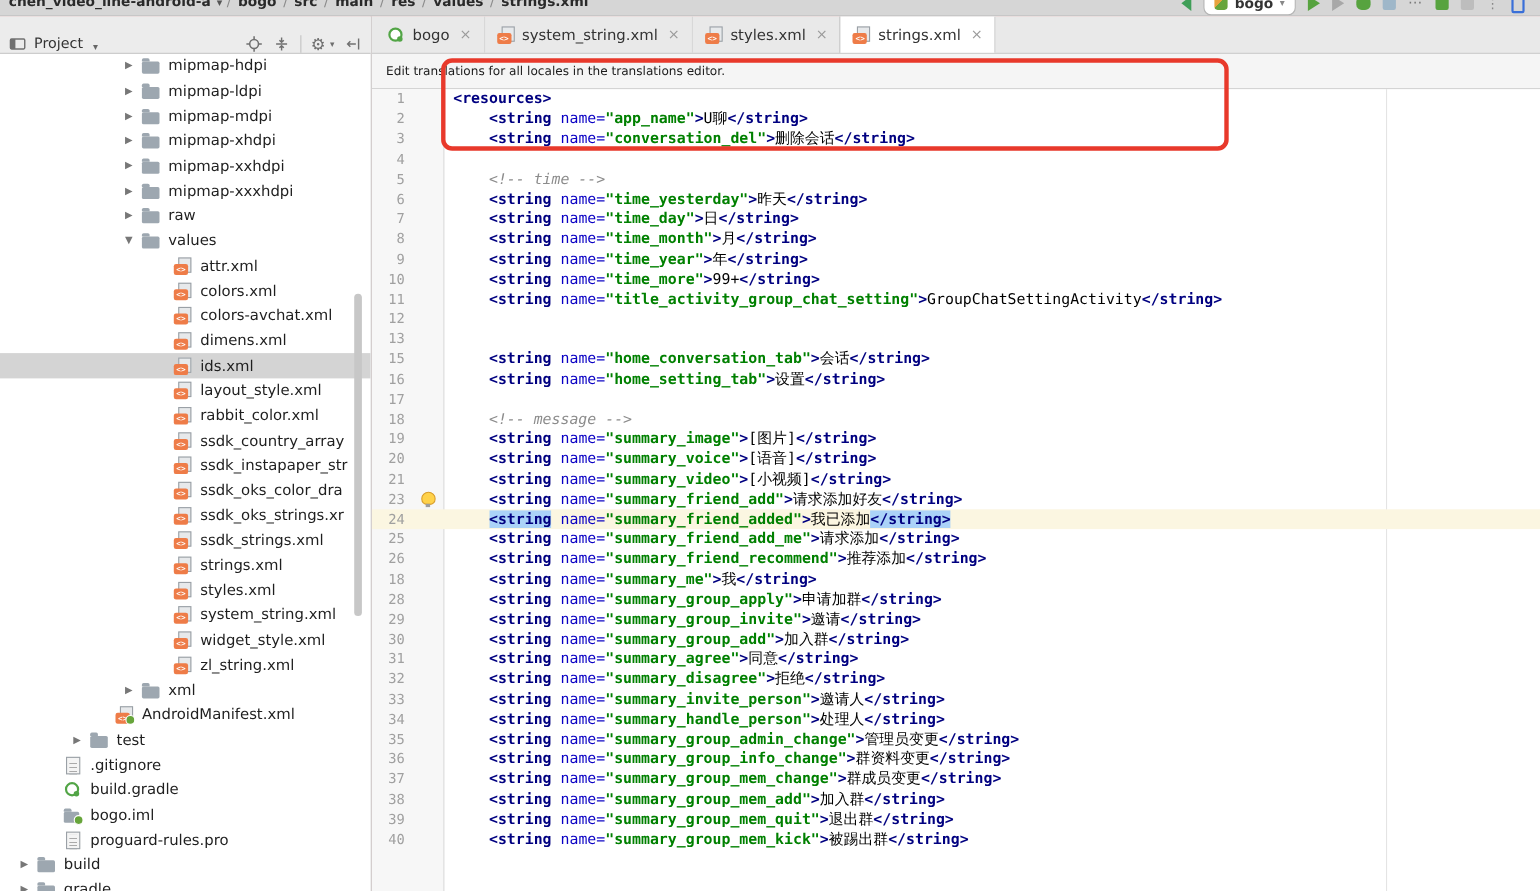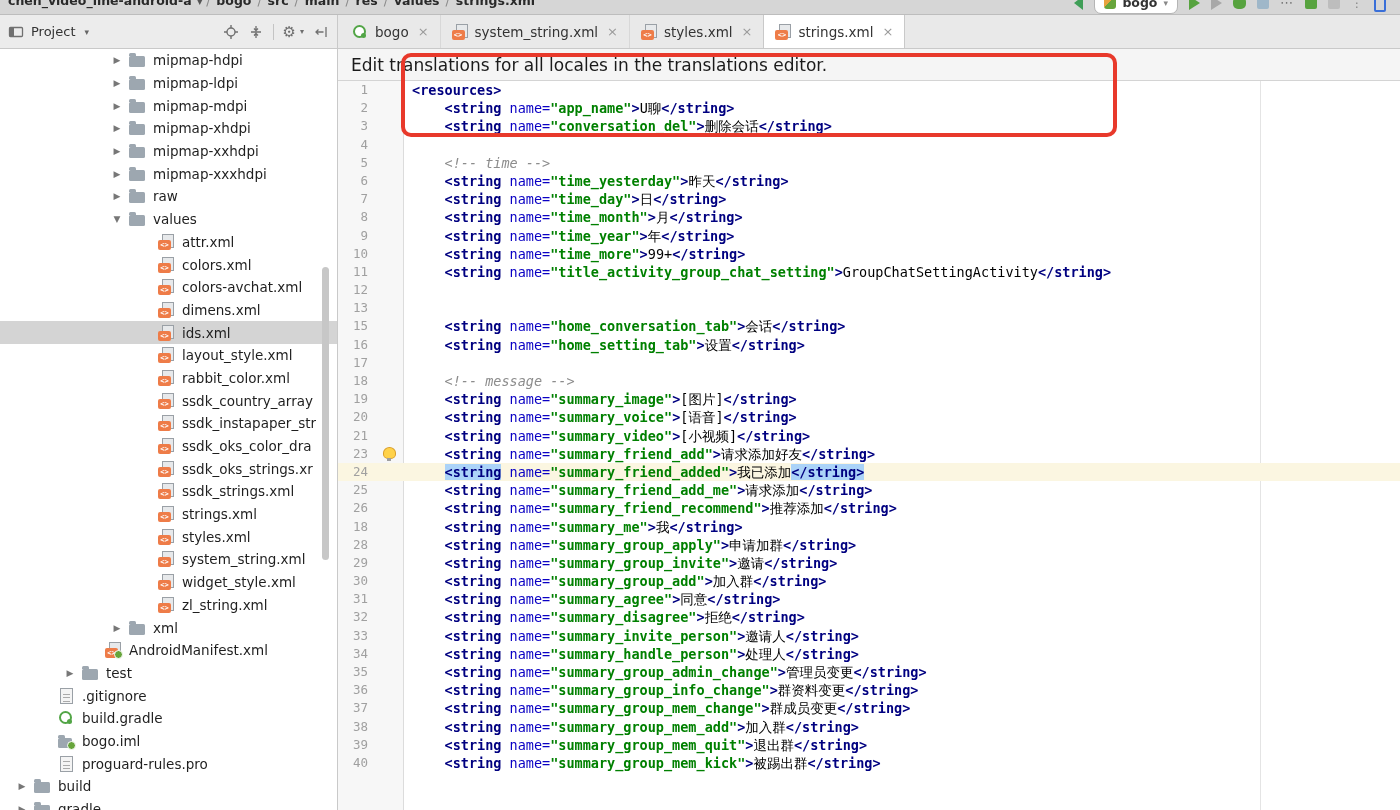--- a/index.html
+++ b/index.html
@@ -25,21 +25,21 @@
   .profiler{width:12px;height:12px;background:#9fb7c9;border-radius:2px;}
   .dots{color:#777;font-size:13px;letter-spacing:1px;}
   .sq{width:12px;height:12px;background:#bdbdbd;border-radius:2px;}
   .sq.g{background:#57a33f;}
   .vdots{color:#888;font-size:12px;}
   .phone{width:8px;height:14px;border:2px solid #3a6fd8;border-radius:2px;}
 
   
   .main-row{display:flex;height:795px;}
   .left-panel{width:337px;flex-shrink:0;background:#fff;border-right:1px solid #c9c9c9;position:relative;}
-  .panel-header{height:33px;background:#ececec;border-bottom:1px solid #c9c9c9;display:flex;align-items:center;
+  .panel-header{height:33px;background:#ececec;border-bottom:1px solid #c9c9c9;display:flex;align-items:flex-end;
     padding:0 8px;gap:7px;font-size:13px;color:#333;}
   .ph-title{margin-right:2px;}
   .ph-caret{color:#666;font-size:9px;}
   .ph-tools{margin-left:auto;display:flex;align-items:center;gap:9px;}
   .ph-tools svg{display:block;}
   .ph-sep{width:1px;height:16px;background:#c4c4c4;}
   .gear-glyph{font-size:15px;color:#6e6e6e;line-height:16px;}
   .gear-caret{font-size:8px;color:#6e6e6e;margin-left:-5px;}
 
   
@@ -65,21 +65,21 @@
     background-image:repeating-linear-gradient(to bottom,transparent 0 2.5px,#aaa 2.5px 3.5px);background-size:7px 100%;background-repeat:no-repeat;background-position:2px 2px;}
 
   
   .editor-col{flex:1;display:flex;flex-direction:column;min-width:0;background:#fff;}
   .tab-bar{height:33px;background:#e9e9e9;border-bottom:1px solid #c9c9c9;display:flex;align-items:stretch;padding-left:3px;flex-shrink:0;}
   .tab{display:flex;align-items:center;gap:6px;padding:0 11px;font-size:13.5px;color:#333;border-right:1px solid #d8d8d8;}
   .tab .ic{margin-right:0;}
   .tab.active{background:#fff;border-right:1px solid #c9c9c9;box-shadow:-1px 0 0 #c9c9c9;}
   .tab-close{color:#9a9a9a;font-size:13px;margin-left:3px;}
   .banner{height:31px;background:#f5f5f5;border-bottom:1px solid #d4d4d4;display:flex;align-items:center;
-    padding-left:13px;font-size:17px;color:#1b1b1b;flex-shrink:0;}
+    padding-left:13px;font-size:11px;color:#1b1b1b;flex-shrink:0;}
   .code-area{position:relative;flex:1;overflow:hidden;font-family:"DejaVu Sans Mono","Liberation Mono",monospace;font-size:13.5px;}
   .gutter-bg{position:absolute;left:0;top:0;bottom:0;width:65px;background:#f7f7f7;border-right:1px solid #dcdcdc;}
   .margin-guide{position:absolute;left:922px;top:0;bottom:0;width:1px;background:#e4e4e4;}
   .code-line{position:relative;display:flex;height:18.2px;line-height:18.2px;white-space:pre;}
   .code-line.cur{background:#fbf6e1;}
   .ln{width:30px;text-align:right;color:#a0a0a0;font-size:12.5px;flex-shrink:0;}
   .fold{width:35px;flex-shrink:0;position:relative;}
   .codetext{padding-left:9px;}
   .tg{color:#000080;font-weight:bold;}
   .at{color:#0a00c4;}

